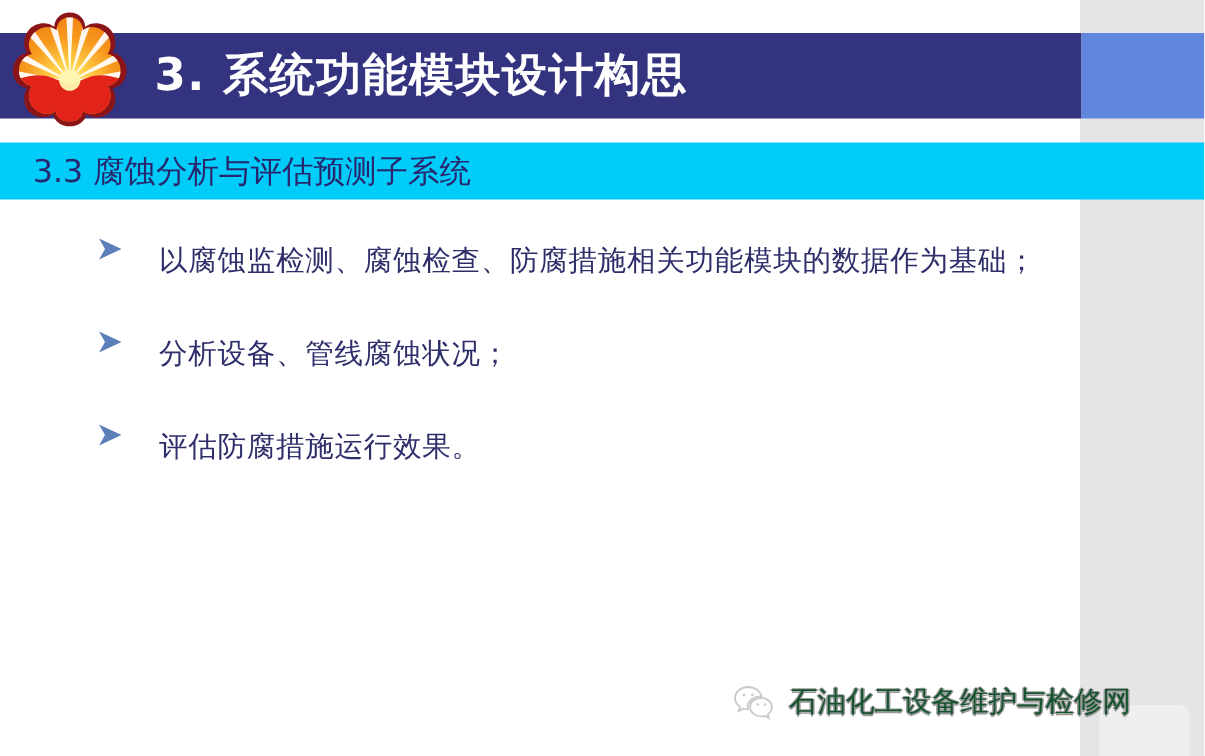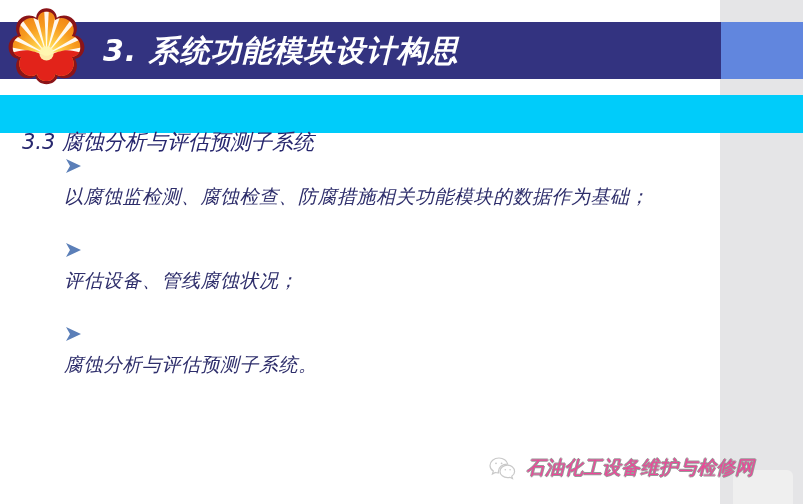--- a/index.html
+++ b/index.html
@@ -10,21 +10,20 @@
   body {
     font-family: "DejaVu Sans", "Liberation Sans", sans-serif;
   }
 
   #slide {
     position: relative;
     width: 803px;
     height: 504px;
     overflow: hidden;
     background: #ffffff;
-    font-style: italic;
   }
 
   
   .right-strip {
     position: absolute;
     top: 0;
     left: 720px;
     width: 83px;
     height: 504px;
     background: #e5e5e7;
@@ -91,35 +90,33 @@
   .subtitle-text {
     position: absolute;
     top: 99px;
     left: 22px;
     height: 31px;
     line-height: 31px;
     font-size: 21px;
     color: #27276e;
     white-space: nowrap;
     z-index: 4;
-    margin-top: 28px;
   }
 
   
   .bullets {
     position: absolute;
     top: 152px;
     left: 64px;
     width: 650px;
   }
   .bullet-row {
     display: flex;
     align-items: flex-start;
     margin-bottom: 18px;
-    flex-direction: column;
   }
   .bullet-marker {
     flex: 0 0 auto;
     width: 42px;
     padding-top: 6px;
   }
   .bullet-marker svg { display: block; }
   .bullet-text {
     flex: 1 1 auto;
     font-size: 19px;
@@ -134,21 +131,21 @@
     left: 488px;
     top: 455px;
     display: flex;
     align-items: center;
     z-index: 5;
   }
   .watermark .wm-icon { margin-right: 8px; }
   .watermark .wm-icon svg { display: block; }
   .watermark .wm-text {
     font-size: 19px;
-    color: #ec4899;
+    color: #14532d;
     text-shadow:
       0 1px 0 #9a9a9a,
       1px 0 0 #9a9a9a,
       -1px 0 0 #9a9a9a,
       0 -1px 0 #9a9a9a;
     white-space: nowrap;
   }
   .corner-mark {
     position: absolute;
     right: 10px;
@@ -262,31 +259,31 @@
       <span class="bullet-text">以腐蚀监检测、腐蚀检查、防腐措施相关功能模块的数据作为基础；</span>
     </div>
 
 
     <div class="bullet-row">
       <span class="bullet-marker">
         <svg width="20" height="16" viewBox="0 0 20 16" xmlns="http://www.w3.org/2000/svg">
           <polygon points="2,1 17,8 2,15 6,8" fill="#5b7fb8"></polygon>
         </svg>
       </span>
-      <span class="bullet-text">评估设备、管线腐蚀状况；</span>
+      <span class="bullet-text">分析设备、管线腐蚀状况；</span>
     </div>
 
 
     <div class="bullet-row">
       <span class="bullet-marker">
         <svg width="20" height="16" viewBox="0 0 20 16" xmlns="http://www.w3.org/2000/svg">
           <polygon points="2,1 17,8 2,15 6,8" fill="#5b7fb8"></polygon>
         </svg>
       </span>
-      <span class="bullet-text">腐蚀分析与评估预测子系统。</span>
+      <span class="bullet-text">评估防腐措施运行效果。</span>
     </div>
 
   </div>
 
   <div class="corner-mark"></div>
 
   <div class="watermark">
     <span class="wm-icon">
       <svg width="30" height="26" viewBox="0 0 30 26" xmlns="http://www.w3.org/2000/svg">
         <path d="M11 3C6 3 2 6.3 2 10.4c0 2.3 1.3 4.4 3.3 5.7L4.4 19l3-1.5c.8.2 1.7.4 2.6.4h.6c-.1-.5-.2-1-.2-1.5 0-4 3.9-7.2 8.7-7.2h.6C19 5.8 15.4 3 11 3z" fill="none" stroke="#c9c9c9" stroke-width="1.2"></path>

